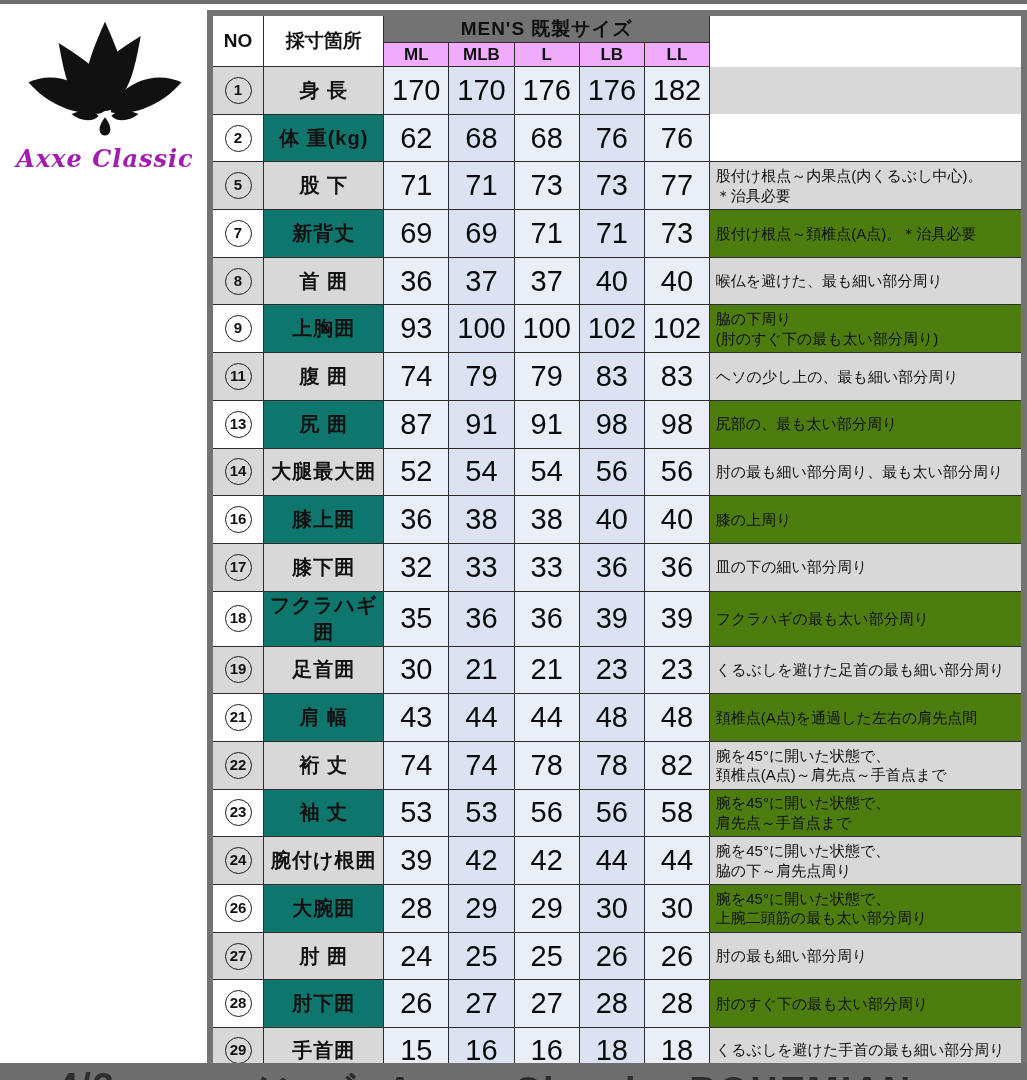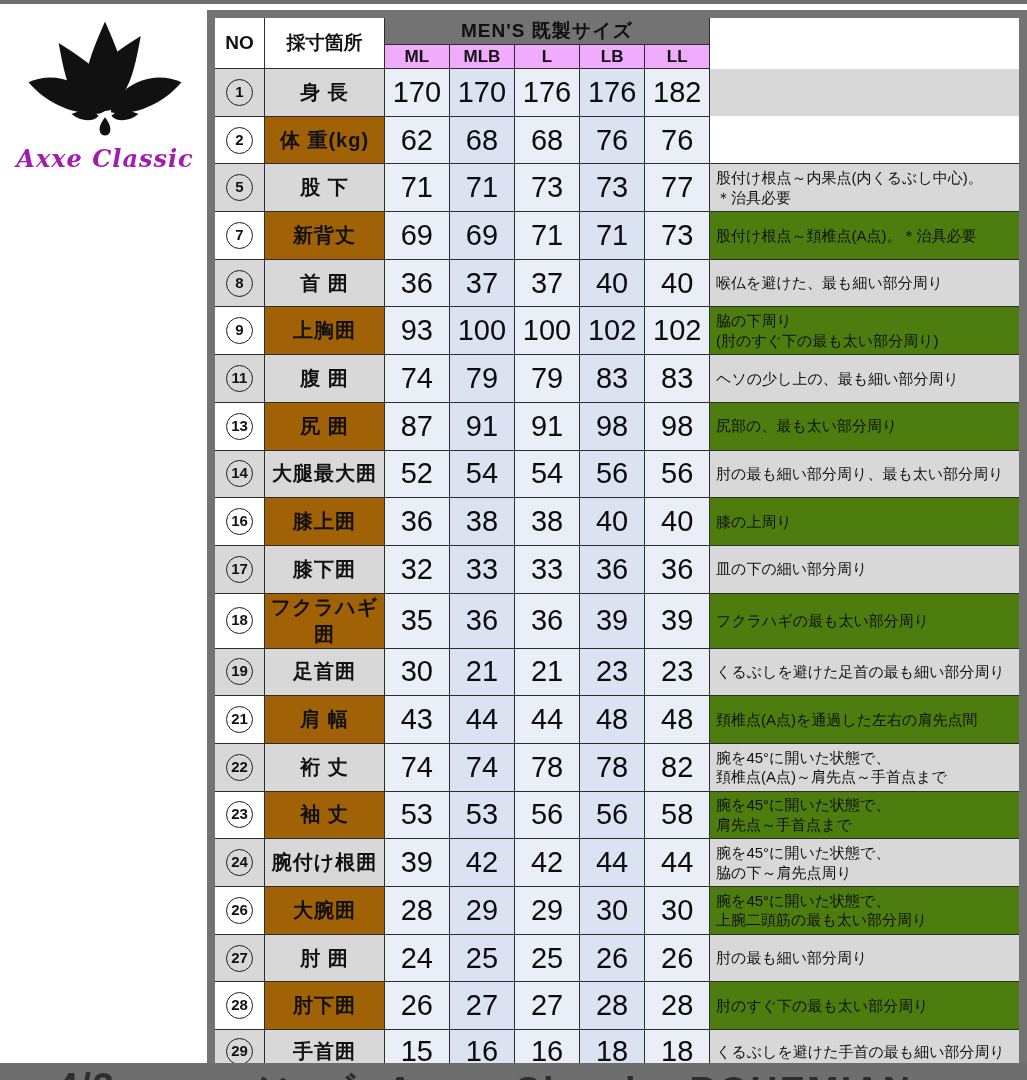--- a/index.html
+++ b/index.html
@@ -32,36 +32,36 @@
   }
   
   .unit {
     position:absolute; left:953px; top:32px;
     font-size:16px; color:#1a1a1a; white-space:nowrap;
   }
   
   table.size-table {
     position:absolute; left:207px; top:10px;
     border-collapse:collapse; table-layout:fixed;
-    border:8px solid #737373;
+    border:6px solid #737373;
   }
   .size-table th, .size-table td {
     border:1.5px solid #2c2c2c;
     text-align:center; vertical-align:middle;
     overflow:hidden;
   }
   thead tr.r1 { height:26px; }
   thead tr.r2 { height:24px; }
   tbody tr { height:47.7px; }
   th.hdr-no, th.hdr-part { background:#ffffff; font-size:19px; font-weight:700; }
   th.hdr-group { background:#737373; font-size:19px; font-weight:700; letter-spacing:1px; }
   th.hdr-size  { background:#f0abfc; font-size:17px; font-weight:700; }
   th.ghost, td.ghost { border:none; background:#ffffff; }
   td.no-cell   { background:#ffffff; }
-  td.part-cell { background:#a16207; font-size:20px; font-weight:600; letter-spacing:1px; }
+  td.part-cell { background:#0f766e; font-size:20px; font-weight:600; letter-spacing:1px; }
   td.val {
     font-size:29px; font-weight:500; color:#0b0b0b;
     background:#e9eef7;
   }
   td.val.alt { background:#dbe3f2; }
   td.note-cell {
     background:#4d7c0f; text-align:left; vertical-align:middle;
     font-size:15px; line-height:1.3; font-weight:500;
     padding:2px 4px 2px 6px; letter-spacing:0;
   }

